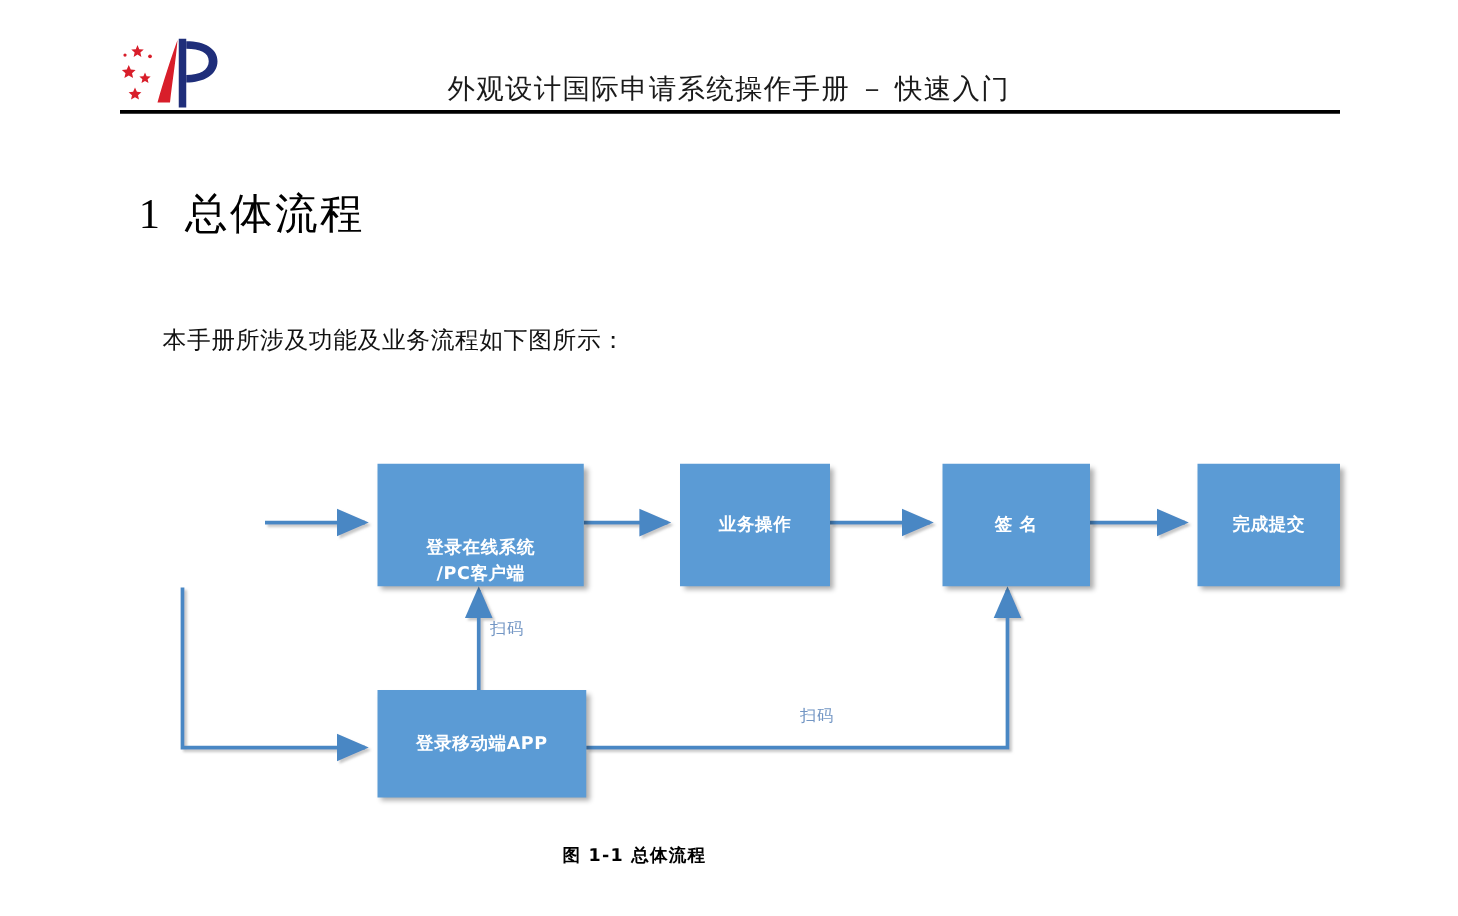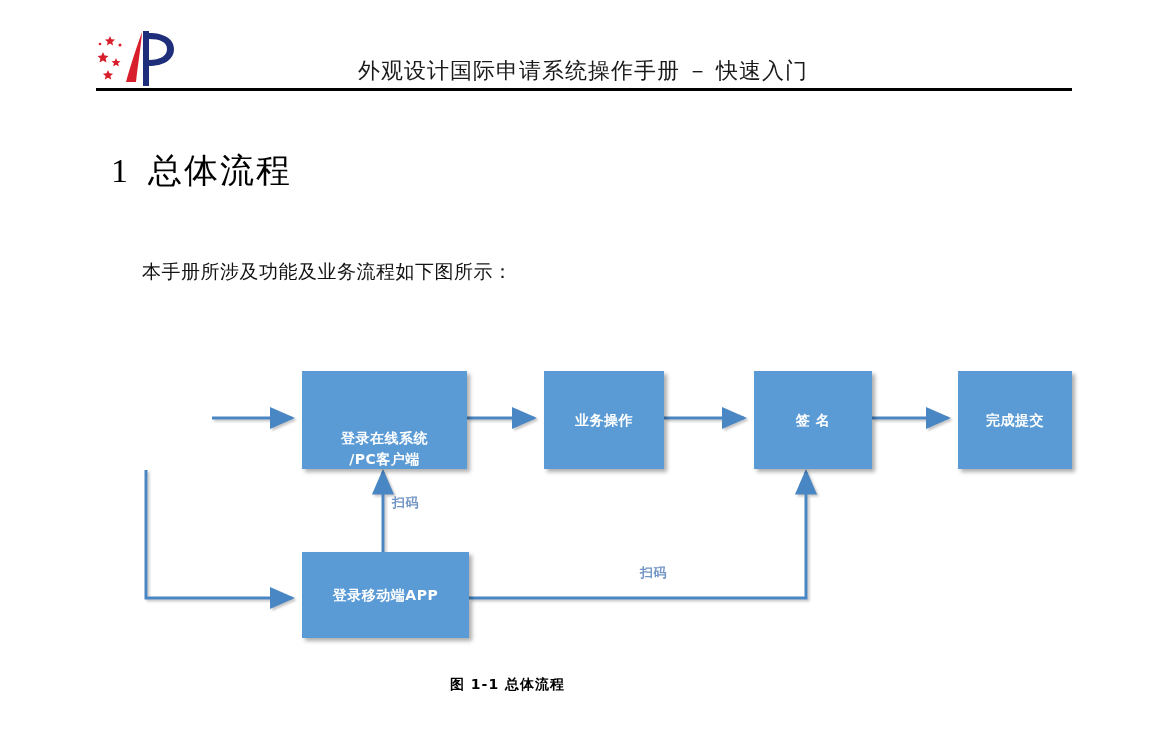--- a/index.html
+++ b/index.html
@@ -63,21 +63,21 @@
     letter-spacing: 2px;
     color: #000000;
     white-space: nowrap;
     margin-left: 15px;
   }
   #section-heading .num { margin-right: 18px; }
 
   
   #body-paragraph {
     position: absolute;
-    left: 142px;
+    left: 130px;
     top: 259px;
     font-family: "Liberation Serif", "DejaVu Serif", serif;
     font-size: 19px;
     letter-spacing: 0.5px;
     color: #121212;
     white-space: nowrap;
   }
 
   
   #flowchart {
@@ -107,21 +107,21 @@
     line-height: 1.45;
     letter-spacing: 0.5px;
     box-sizing: border-box;
   }
   .flow-node .line2 { display: block; }
   .edge-label {
     position: absolute;
     color: #7396c4;
     font-family: "DejaVu Sans", "Liberation Sans", sans-serif;
     font-size: 13px;
-    font-weight: bold;
+    font-weight: normal;
     letter-spacing: 0.5px;
     white-space: nowrap;
   }
 
   
   #figure-caption {
     position: absolute;
     left: 0;
     top: 676px;
     width: 1015px;

